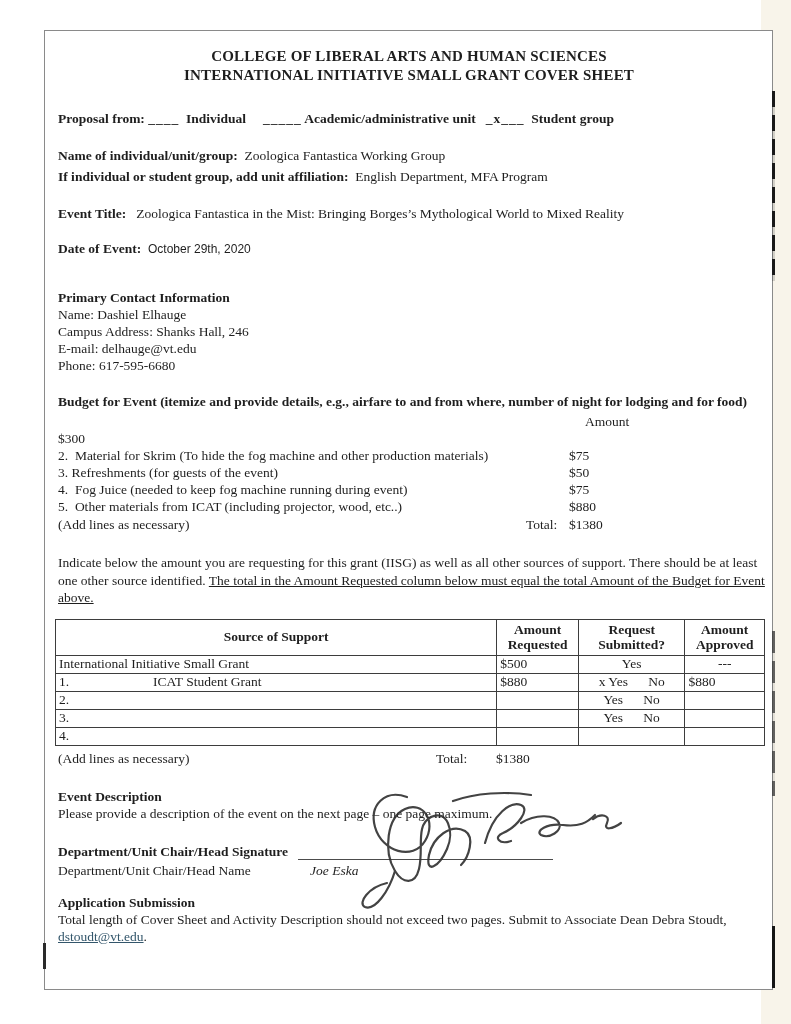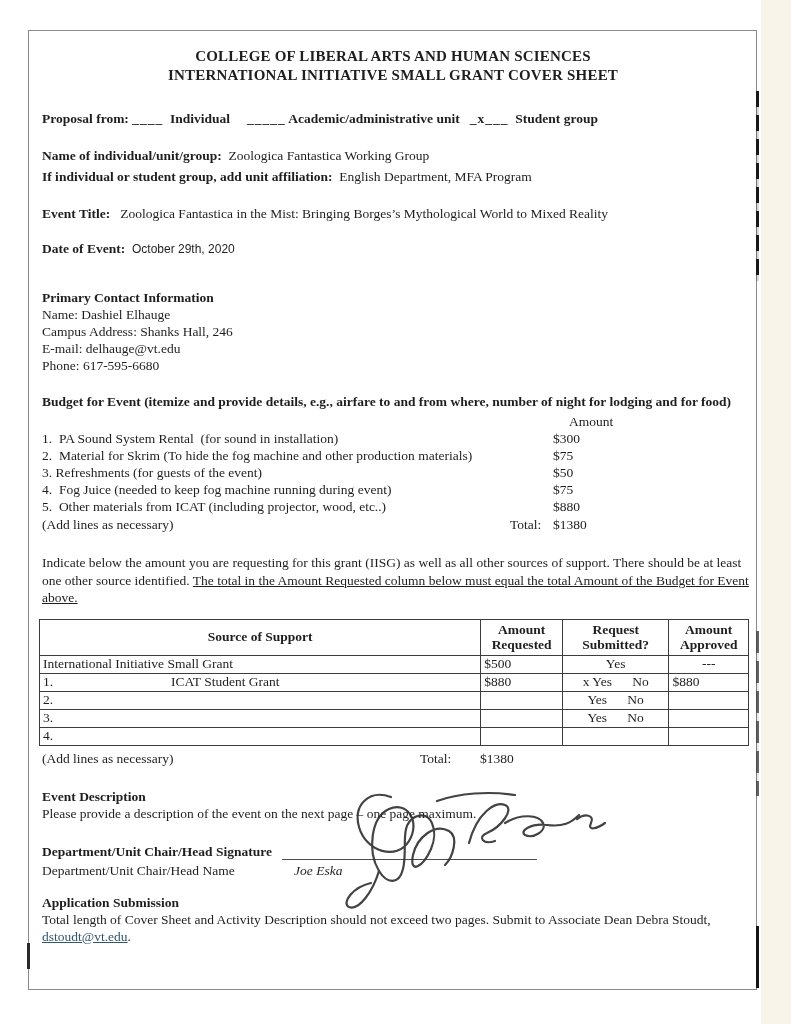--- a/index.html
+++ b/index.html
@@ -3,21 +3,21 @@
 <meta charset="utf-8">
 <style>
   html,body{margin:0;padding:0;}
   body{
     width:791px;height:1024px;position:relative;background:#ffffff;
     font-family:"Liberation Serif","DejaVu Serif",serif;
     color:#1e1e1e;-webkit-font-smoothing:antialiased;overflow:hidden;
   }
   .right-shade{position:absolute;top:0;right:0;width:30px;height:100%;background:#f8f4ea;}
   .page-border{
-    position:absolute;left:28px;top:30px;width:729px;height:960px;
+    position:absolute;left:44px;top:30px;width:729px;height:960px;
     border:1.5px solid #8a8a8a;background:#ffffff;box-sizing:border-box;
   }
   .art{position:absolute;right:-2.5px;width:3px;}
   .art1{top:60px;height:190px;background:repeating-linear-gradient(to bottom,#191919 0 16px,rgba(0,0,0,.15) 16px 24px);}
   .art2{top:600px;height:165px;background:repeating-linear-gradient(to bottom,#3c3c3c 0 22px,rgba(0,0,0,.1) 22px 30px);opacity:.8;}
   .art3{top:895px;height:62px;background:#151515;}
   .artL{position:absolute;left:-2px;top:912px;width:2.5px;height:26px;background:#2a2a2a;}
   .content{position:absolute;left:0;top:0;right:0;bottom:0;padding:14px 12px 0 13px;font-size:13.5px;line-height:17px;}
   .b{font-weight:bold;}
   .doc-title{text-align:center;font-weight:bold;font-size:15px;line-height:19px;margin-top:2px;letter-spacing:.2px;}
@@ -39,21 +39,21 @@
   .note{margin-top:21px;width:708px;line-height:17.5px;}
   .u{text-decoration:underline;}
   table.support{border-collapse:collapse;margin-top:12px;table-layout:fixed;width:710px;margin-left:-3px;}
   table.support td,table.support th{border:1.4px solid #3d3d3d;padding:0 3px;font-size:13.5px;overflow:hidden;}
   table.support th{font-weight:bold;text-align:center;line-height:15.5px;padding:2px 2px;vertical-align:middle;}
   table.support td{height:17px;line-height:16px;vertical-align:middle;}
   .c-src{width:427px;} .c-req{width:79px;} .c-sub{width:103px;} .c-app{width:77px;}
   td.sub{text-align:center;white-space:pre;}
   td.app{text-align:center;}
   .srcnum{display:inline-block;min-width:14px;}
-  .src-indent{margin-left:112px;border-bottom:1px solid #b9b9b9;padding:0 40px 12px 2px;}
+  .src-indent{margin-left:78px;border-bottom:1px solid #b9b9b9;padding:0 40px 12px 2px;}
   .tbl-foot{position:relative;height:18px;margin-top:4px;}
   .tbl-foot .tl{position:absolute;left:378px;}
   .tbl-foot .tv{position:absolute;left:438px;}
   .sec-head{font-weight:bold;}
   .evdesc{margin-top:20px;}
   .sigrow{margin-top:21px;display:flex;align-items:flex-end;}
   .sigline{display:inline-block;width:255px;border-bottom:1.3px solid #4c4c4c;margin-left:10px;height:14px;}
   .namerow{margin-top:2px;}
   .handname{font-style:italic;margin-left:56px;margin-top:28px;}
   .appsub{margin-top:15px;}
@@ -94,21 +94,20 @@
       <div class="cl">Name: Dashiel Elhauge</div>
       <div class="cl">Campus Address:  Shanks Hall, 246</div>
       <div class="cl">E-mail:  delhauge@vt.edu</div>
       <div class="cl">Phone: 617-595-6680</div>
     </div>
 
     <div class="budget-head">Budget for Event (itemize and provide details, e.g., airfare to and from where, number of night for lodging and for food)</div>
     <div class="amount-hdr">Amount</div>
 
     <div class="budget-row">
-        <span class="bi">1.  PA Sound System Rental  (for sound in installation)</span>
         <span class="ba">$300</span>
       </div>
     <div class="budget-row">
         <span class="bi">2.  Material for Skrim (To hide the fog machine and other production materials)</span>
         <span class="ba">$75</span>
       </div>
     <div class="budget-row">
         <span class="bi">3. Refreshments (for guests of the event)</span>
         <span class="ba">$50</span>
       </div>

